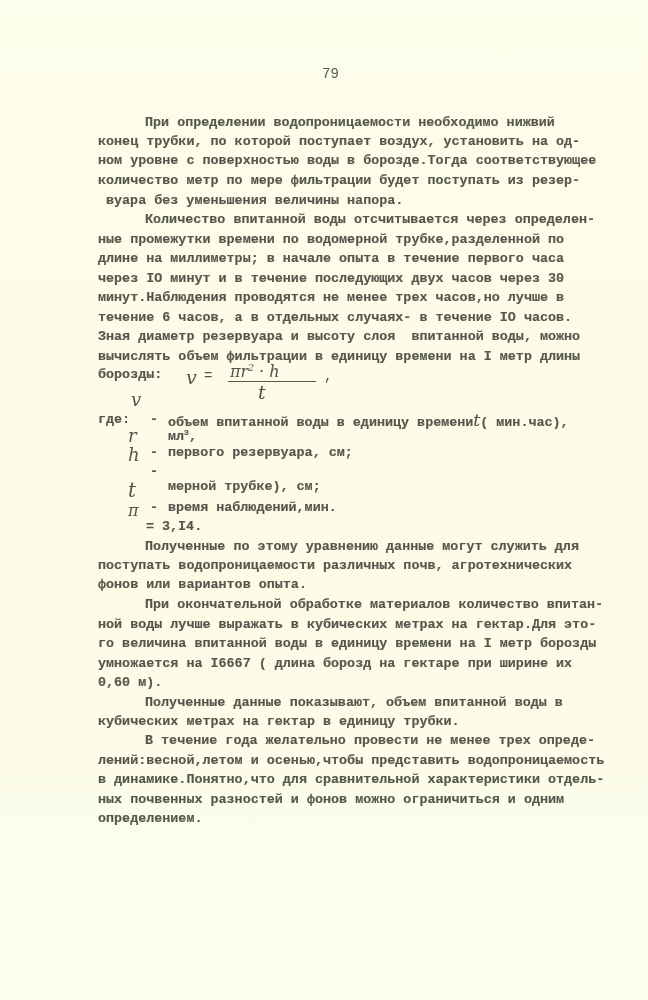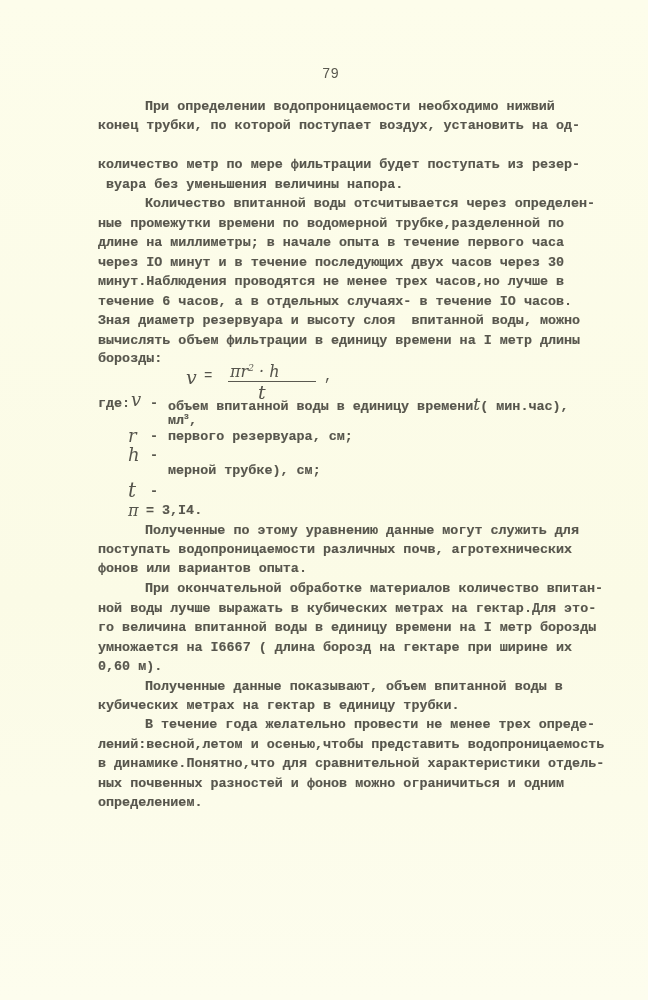--- a/index.html
+++ b/index.html
@@ -22,20 +22,21 @@
     background: linear-gradient(180deg, #fdfdeb 0%, #fbfbe6 60%, #fdfdee 100%);
   }
   .ln {
     position: absolute;
     white-space: pre;
     font-size: 13.4px;
     line-height: 16px;
     letter-spacing: 0px;
     font-weight: bold;
     color: #57564d;
+    margin-top: 16px;
     -webkit-text-stroke: 0.15px #57564d;
   }
   .pagenum {
     position: absolute;
     left: 322px;
     top: 66px;
     font-size: 14px;
     font-family: "Liberation Mono", monospace;
     color: #5a5950;
   }
@@ -102,20 +103,21 @@
 </style>
 </head>
 <body>
 
 <div class="page">
 
   <div class="pagenum">79</div>
 
   <div class="ln" style="left:145px;top:99px">При определении водопроницаемости необходимо нижвий</div>
   <div class="ln" style="left:98px;top:118px">конец трубки, по которой поступает воздух, установить на од-</div>
+  <div class="ln" style="left:98px;top:137px">ном уровне с поверхностью воды в борозде.Тогда соответствующее</div>
   <div class="ln" style="left:98px;top:157px">количество метр по мере фильтрации будет поступать из резер-</div>
   <div class="ln" style="left:106px;top:177px">вуара без уменьшения величины напора.</div>
 
   <div class="ln" style="left:145px;top:196px">Количество впитанной воды отсчитывается через определен-</div>
   <div class="ln" style="left:98px;top:216px">ные промежутки времени по водомерной трубке,разделенной по</div>
   <div class="ln" style="left:98px;top:235px">длине на миллиметры; в начале опыта в течение первого часа</div>
   <div class="ln" style="left:98px;top:255px">через IO минут и в течение последующих двух часов через 30</div>
   <div class="ln" style="left:98px;top:274px">минут.Наблюдения проводятся не менее трех часов,но лучше в</div>
   <div class="ln" style="left:98px;top:294px">течение 6 часов, а в отдельных случаях- в течение IO часов.</div>
   <div class="ln" style="left:98px;top:313px">Зная диаметр резервуара и высоту слоя  впитанной воды, можно</div>
@@ -140,20 +142,21 @@
   <div class="sym" style="left:128px;top:427px">r</div>
   <div class="ln" style="left:150px;top:429px">-</div>
   <div class="ln" style="left:168px;top:429px">первого резервуара, см;</div>
 
   <div class="sym" style="left:128px;top:446px">h</div>
   <div class="ln" style="left:150px;top:448px">-</div>
   <div class="ln" style="left:168px;top:463px">мерной трубке), см;</div>
 
   <div class="sym" style="left:128px;top:481px;font-size:20px;">t</div>
   <div class="ln" style="left:150px;top:484px">-</div>
+  <div class="ln" style="left:168px;top:484px">время наблюдений,мин.</div>
 
   <div class="sym" style="left:128px;top:502px;font-size:16px;">π</div>
   <div class="ln" style="left:146px;top:503px">=</div>
   <div class="ln" style="left:162px;top:503px">3,I4.</div>
 
   <div class="ln" style="left:145px;top:523px">Полученные по этому уравнению данные могут служить для</div>
   <div class="ln" style="left:98px;top:542px">поступать водопроницаемости различных почв, агротехнических</div>
   <div class="ln" style="left:98px;top:561px">фонов или вариантов опыта.</div>
 
   <div class="ln" style="left:145px;top:581px">При окончательной обработке материалов количество впитан-</div>

